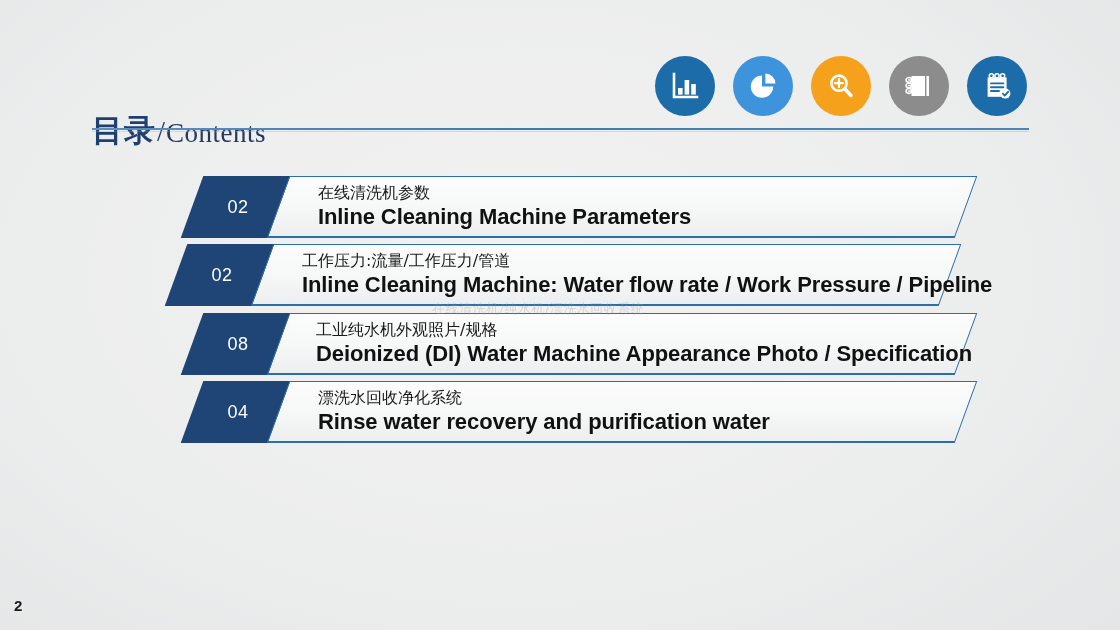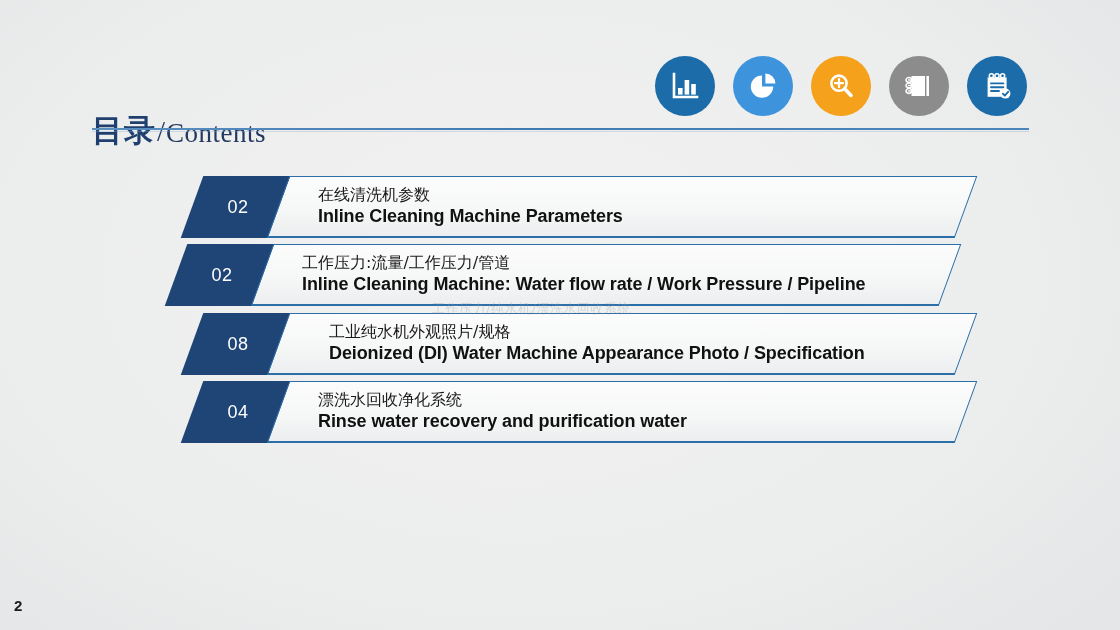--- a/index.html
+++ b/index.html
@@ -153,21 +153,21 @@
   .line-cn {
     font-family: "DejaVu Sans", "Liberation Sans", sans-serif;
     font-size: 16px;
     color: #1a1a1a;
     line-height: 1.25;
     white-space: nowrap;
   }
   .line-en {
     font-family: "Liberation Sans", sans-serif;
     font-weight: bold;
-    font-size: 18px;
+    font-size: 22px;
     color: #111111;
     line-height: 1.3;
     white-space: nowrap;
     letter-spacing: -0.1px;
   }
 
   
   #watermark {
     position: absolute;
     left: 432px;
@@ -270,35 +270,35 @@
       <div class="text-wrap" style="left:126px;">
         <span class="line-cn">工作压力:流量/工作压力/管道</span>
         <span class="line-en">Inline Cleaning Machine: Water flow rate / Work Pressure / Pipeline</span>
       </div>
     </div>
 
     <div class="row" style="left:192px; top:313px; width:775px;">
       <div class="num-badge"></div>
       <div class="num-badge-label">08</div>
       <div class="text-panel" style="left:86px; width:688px;"></div>
-      <div class="text-wrap" style="left:137px;">
+      <div class="text-wrap" style="left:124px;">
         <span class="line-cn">工业纯水机外观照片/规格</span>
         <span class="line-en">Deionized (DI) Water Machine Appearance Photo / Specification</span>
       </div>
     </div>
 
     <div class="row" style="left:192px; top:381px; width:775px;">
       <div class="num-badge"></div>
       <div class="num-badge-label">04</div>
       <div class="text-panel" style="left:86px; width:688px;"></div>
       <div class="text-wrap" style="left:126px;">
         <span class="line-cn">漂洗水回收净化系统</span>
         <span class="line-en">Rinse water recovery and purification water</span>
       </div>
     </div>
 
   </div>
 
-  <div id="watermark">工作压力/纯水机/漂洗水回收系统</div>
+  <div id="watermark">在线清洗机/纯水机/漂洗水回收系统</div>
 
   <div id="page-number">2</div>
 
 </div>
 
 </body></html>

